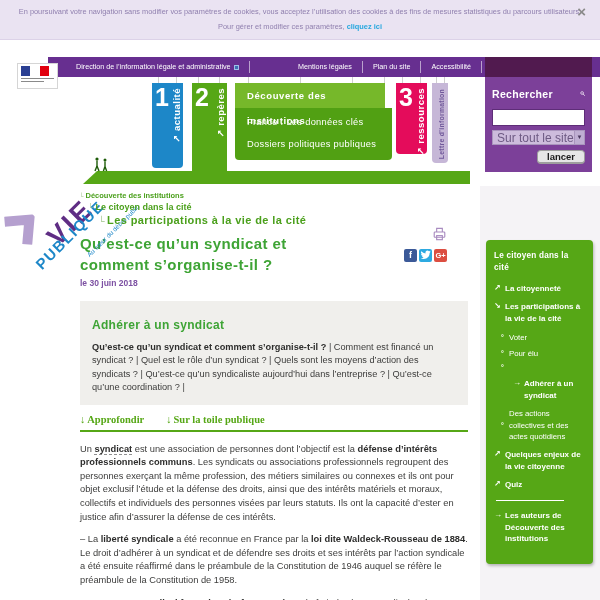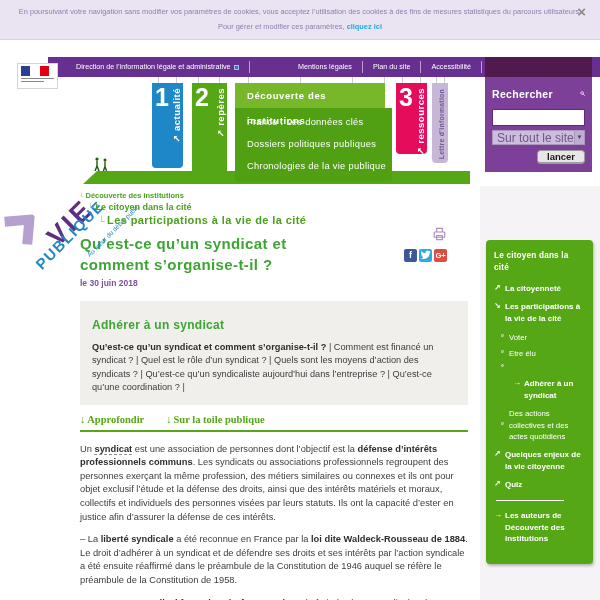--- a/index.html
+++ b/index.html
@@ -179,21 +179,20 @@
   <div class="tab tab-green">
     <span class="num">2</span>
     <span class="vtext"><span class="arr">↗</span> <span>repères</span></span>
   </div>
 
   <div class="menu">
     <div class="menu-head">Découverte des institutions</div>
     <div class="menu-body">
       <div class="mi">France : Les données clés</div>
       <div class="mi">Dossiers politiques publiques</div>
-      <div class="mi">Chronologies de la vie publique</div>
     </div>
   </div>
 
   <div class="tab tab-pink">
     <span class="num">3</span>
     <span class="vtext"><span class="arr">↗</span> <span>ressources</span></span>
   </div>
   <div class="tab tab-lav">
     <span class="vtext">Lettre d’information</span>
   </div>
@@ -283,21 +282,21 @@
         <div class="sb-item section">
           <span class="sb-ic">↘</span>
           <span class="sb-lb">Les participations à la vie de la cité</span>
         </div>
         <div class="sb-item sub">
           <span class="sb-ic">°</span>
           <span class="sb-lb">Voter</span>
         </div>
         <div class="sb-item sub">
           <span class="sb-ic">°</span>
-          <span class="sb-lb">Etre élu</span>
+          <span class="sb-lb">Pour élu</span>
         </div>
         <div class="sb-item sub">
           <span class="sb-ic">°</span>
         </div>
         <div class="sb-item current">
           <span class="sb-ic">→</span>
           <span class="sb-lb">Adhérer à un syndicat</span>
         </div>
         <div class="sb-item sub">
           <span class="sb-ic">°</span>

